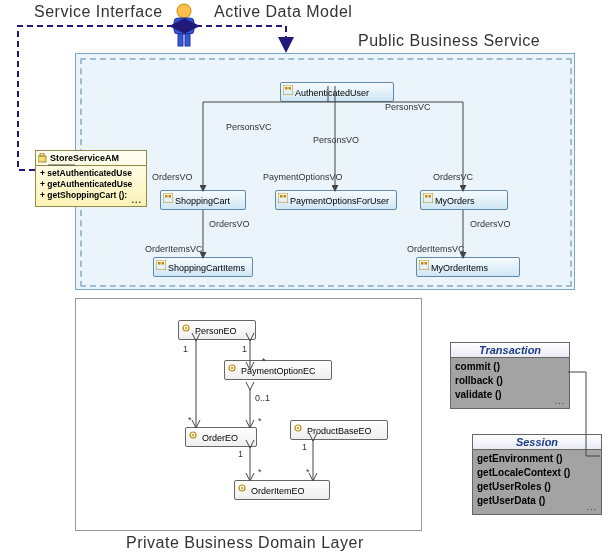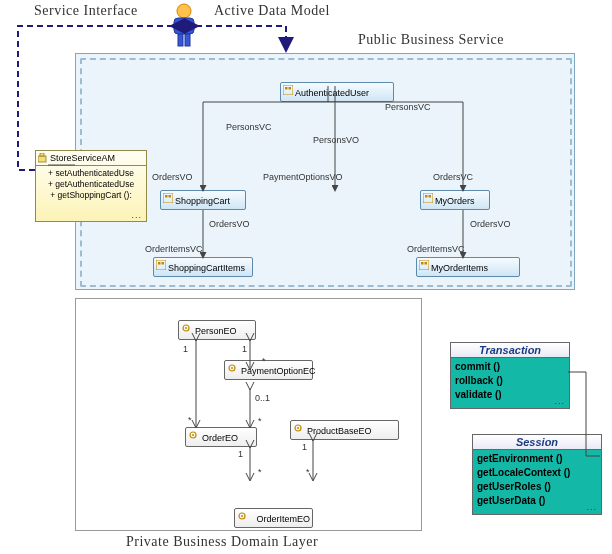--- a/index.html
+++ b/index.html
@@ -1,31 +1,31 @@
 <!DOCTYPE html>
 <html><head>
 <meta charset="utf-8">
 <style>
   html, body { margin:0; padding:0; width:612px; height:554px; background:#fff; font-family:Tahoma, Arial, sans-serif; font-size:10px; position:relative; }
   .diagram { position:relative; width:612px; height:554px; }
-  .heading { position:absolute; font-family:Liberation Serif, serif; font-size:14px; color:#333; letter-spacing:0.5px; }
+  .heading { position:absolute; font-family:Liberation Sans, sans-serif; font-size:16px; color:#333; letter-spacing:0.5px; }
   .region { position:absolute; border:1px solid #999; }
   .public-region { background:#eaf4fa; border:1px solid #7ca8c4; }
   .public-inner { position:absolute; border:2px dashed #9dbcd2; border-radius:2px; }
   .node { position:absolute; border:1px solid #555; box-shadow:0 0 0 #000; font-size:9px; padding:2px; box-sizing:border-box; }
   .vo-node { background:linear-gradient(#f6fbff,#cfe6f5); border:1px solid #5d89ac; border-radius:2px; width:90px; height:20px; text-align:left; padding-left:14px; line-height:16px; }
   .vo-node .ico { position:absolute; left:2px; top:2px; width:10px; height:10px; }
   .eo-node { background:linear-gradient(#fff,#eee); border:1px solid #666; border-radius:2px; width:84px; height:20px; text-align:left; padding-left:16px; line-height:16px; }
   .eo-node .ico { position:absolute; left:2px; top:2px; width:10px; height:10px; }
-  .am-node { position:absolute; width:110px; background:linear-gradient(#fffef4,#fcf3b6); border:1px solid #948a47; font-size:9px; }
+  .am-node { position:absolute; width:110px; background:linear-gradient(#fffef4,#fcf3b6); border:1px solid #948a47; font-size:9px;font-weight:bold; }
   .am-head { border-bottom:1px solid #948a47; padding:2px 2px 2px 14px; font-size:9px; position:relative; }
   .am-head .ico { position:absolute; left:2px; top:2px; width:10px; height:10px; }
-  .am-body { padding:2px 4px 20px 4px; line-height:11px; font-size:8.5px; overflow:hidden; height:33px; position:relative;text-align:center; }
+  .am-body { padding:2px 4px 5px 4px; line-height:11px; font-size:8.5px; overflow:hidden; height:33px; position:relative; }
   .am-body .dots { position:absolute; right:4px; bottom:0px; font-size:9px; letter-spacing:1px; color:#333; }
-  .class-box { position:absolute; border:1px solid #666; background:#14b8a6; font-family:"Trebuchet MS",Tahoma,sans-serif; font-size:11px; width:120px; }
+  .class-box { position:absolute; border:1px solid #666; background:#a3a3a3; font-family:"Trebuchet MS",Tahoma,sans-serif; font-size:11px; width:120px; }
   .class-head { text-align:center; font-style:italic; font-weight:bold; border-bottom:1px solid #666; padding:1px 0; font-size:11px; color:#1b3c83; background:linear-gradient(#fff,#eaeaf5); }
   .class-body { padding:2px 4px 6px 4px; font-weight:bold; font-size:10px; line-height:14px; position:relative; }
   .class-body .dots { position:absolute; right:4px; bottom:0px; font-size:9px; letter-spacing:1px; color:#333; font-weight:normal; }
   .label { position:absolute; font-size:9px; color:#333; white-space:nowrap; }
   .actor-head { fill:#ffc04c; stroke:#ce8600; stroke-width:1; }
   .actor-body { fill:#3457d5; stroke:#23379e; stroke-width:1; }
   svg { position:absolute; left:0; top:0; pointer-events:none; }
 </style>
 </head>
 <body>
@@ -75,21 +75,29 @@
   </div>
 
   <div class="node vo-node" style="left:160px; top:190px; width:86px;">
     <svg class="ico" viewBox="0 0 10 10">
         <rect x="0" y="0" width="10" height="10" fill="none" stroke="#c28a00" stroke-width="1"></rect>
         <rect x="2" y="2" width="2.5" height="2.5" fill="#c28a00"></rect>
         <rect x="5.5" y="2" width="2.5" height="2.5" fill="#c28a00"></rect>
       </svg>
     <span>ShoppingCart</span>
   </div>
-  <div class="node vo-node" style="left:420px; top:190px; width:70px;">
+  <div class="node vo-node" style="left:275px; top:190px; width:122px;">
+    <svg class="ico" viewBox="0 0 10 10">
+        <rect x="0" y="0" width="10" height="10" fill="none" stroke="#c28a00" stroke-width="1"></rect>
+        <rect x="2" y="2" width="2.5" height="2.5" fill="#c28a00"></rect>
+        <rect x="5.5" y="2" width="2.5" height="2.5" fill="#c28a00"></rect>
+      </svg>
+    <span>PaymentOptionsForUser</span>
+  </div>
+  <div class="node vo-node" style="left:420px; top:190px; width:88px;">
     <svg class="ico" viewBox="0 0 10 10">
         <rect x="0" y="0" width="10" height="10" fill="none" stroke="#c28a00" stroke-width="1"></rect>
         <rect x="2" y="2" width="2.5" height="2.5" fill="#c28a00"></rect>
         <rect x="5.5" y="2" width="2.5" height="2.5" fill="#c28a00"></rect>
       </svg>
     <span>MyOrders</span>
   </div>
 
   <div class="node vo-node" style="left:153px; top:257px; width:100px;">
     <svg class="ico" viewBox="0 0 10 10">
@@ -108,42 +116,42 @@
     <span>MyOrderItems</span>
   </div>
 
   <div class="node eo-node" style="left:178px; top:320px; width:78px;">
     <svg class="ico" viewBox="0 0 10 10">
         <circle cx="5" cy="5" r="3" fill="none" stroke="#c28a00" stroke-width="1.2"></circle>
         <circle cx="5" cy="5" r="1" fill="#c28a00"></circle>
       </svg>
     <span>PersonEO</span>
   </div>
-  <div class="node eo-node" style="left:224px; top:360px; width:89px;">
+  <div class="node eo-node" style="left:224px; top:360px; width:108px;">
     <svg class="ico" viewBox="0 0 10 10">
         <circle cx="5" cy="5" r="3" fill="none" stroke="#c28a00" stroke-width="1.2"></circle>
         <circle cx="5" cy="5" r="1" fill="#c28a00"></circle>
       </svg>
     <span>PaymentOptionEC</span>
   </div>
   <div class="node eo-node" style="left:185px; top:427px; width:72px;">
     <svg class="ico" viewBox="0 0 10 10">
         <circle cx="5" cy="5" r="3" fill="none" stroke="#c28a00" stroke-width="1.2"></circle>
         <circle cx="5" cy="5" r="1" fill="#c28a00"></circle>
       </svg>
     <span>OrderEO</span>
   </div>
-  <div class="node eo-node" style="left:290px; top:420px; width:109px;">
+  <div class="node eo-node" style="left:290px; top:420px; width:98px;">
     <svg class="ico" viewBox="0 0 10 10">
         <circle cx="5" cy="5" r="3" fill="none" stroke="#c28a00" stroke-width="1.2"></circle>
         <circle cx="5" cy="5" r="1" fill="#c28a00"></circle>
       </svg>
     <span>ProductBaseEO</span>
   </div>
-  <div class="node eo-node" style="left:234px; top:508px; width:79px;text-align:right;">
+  <div class="node eo-node" style="left:234px; top:480px; width:96px;">
     <svg class="ico" viewBox="0 0 10 10">
         <circle cx="5" cy="5" r="3" fill="none" stroke="#c28a00" stroke-width="1.2"></circle>
         <circle cx="5" cy="5" r="1" fill="#c28a00"></circle>
       </svg>
     <span>OrderItemEO</span>
   </div>
 
   <div class="class-box" style="left:450px; top:342px; width:118px;">
     <div class="class-head">Transaction</div>
     <div class="class-body">

